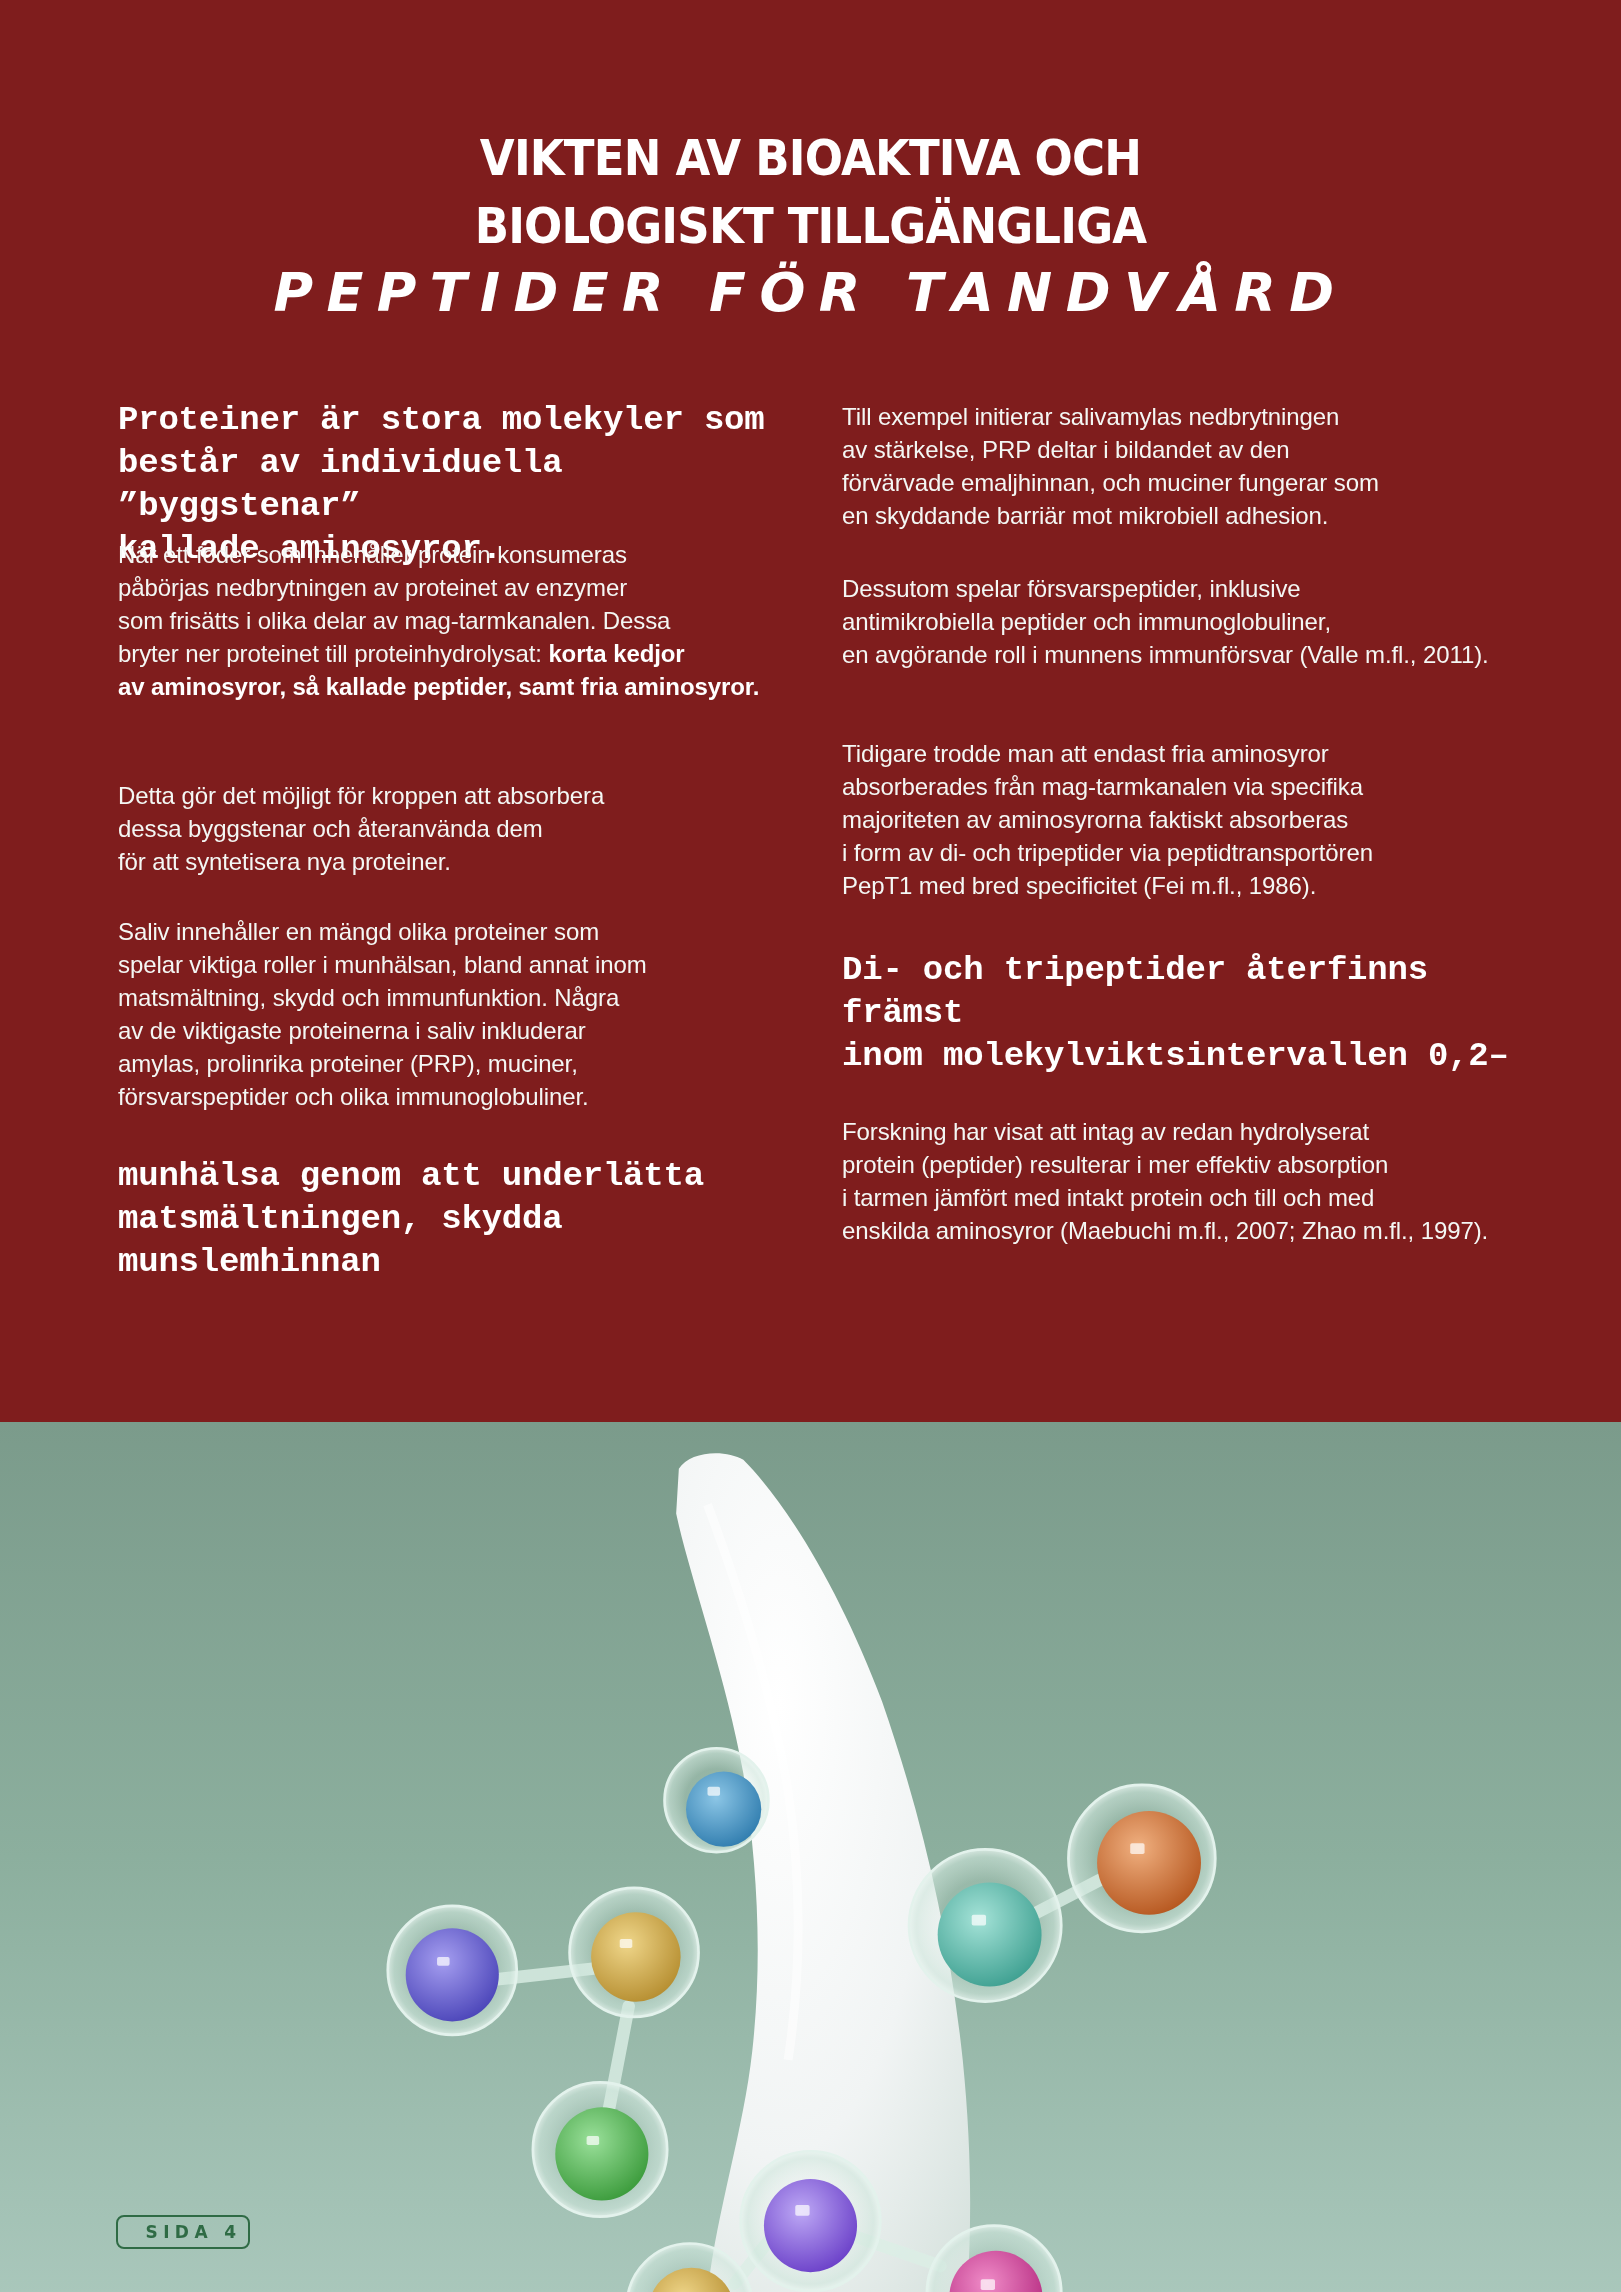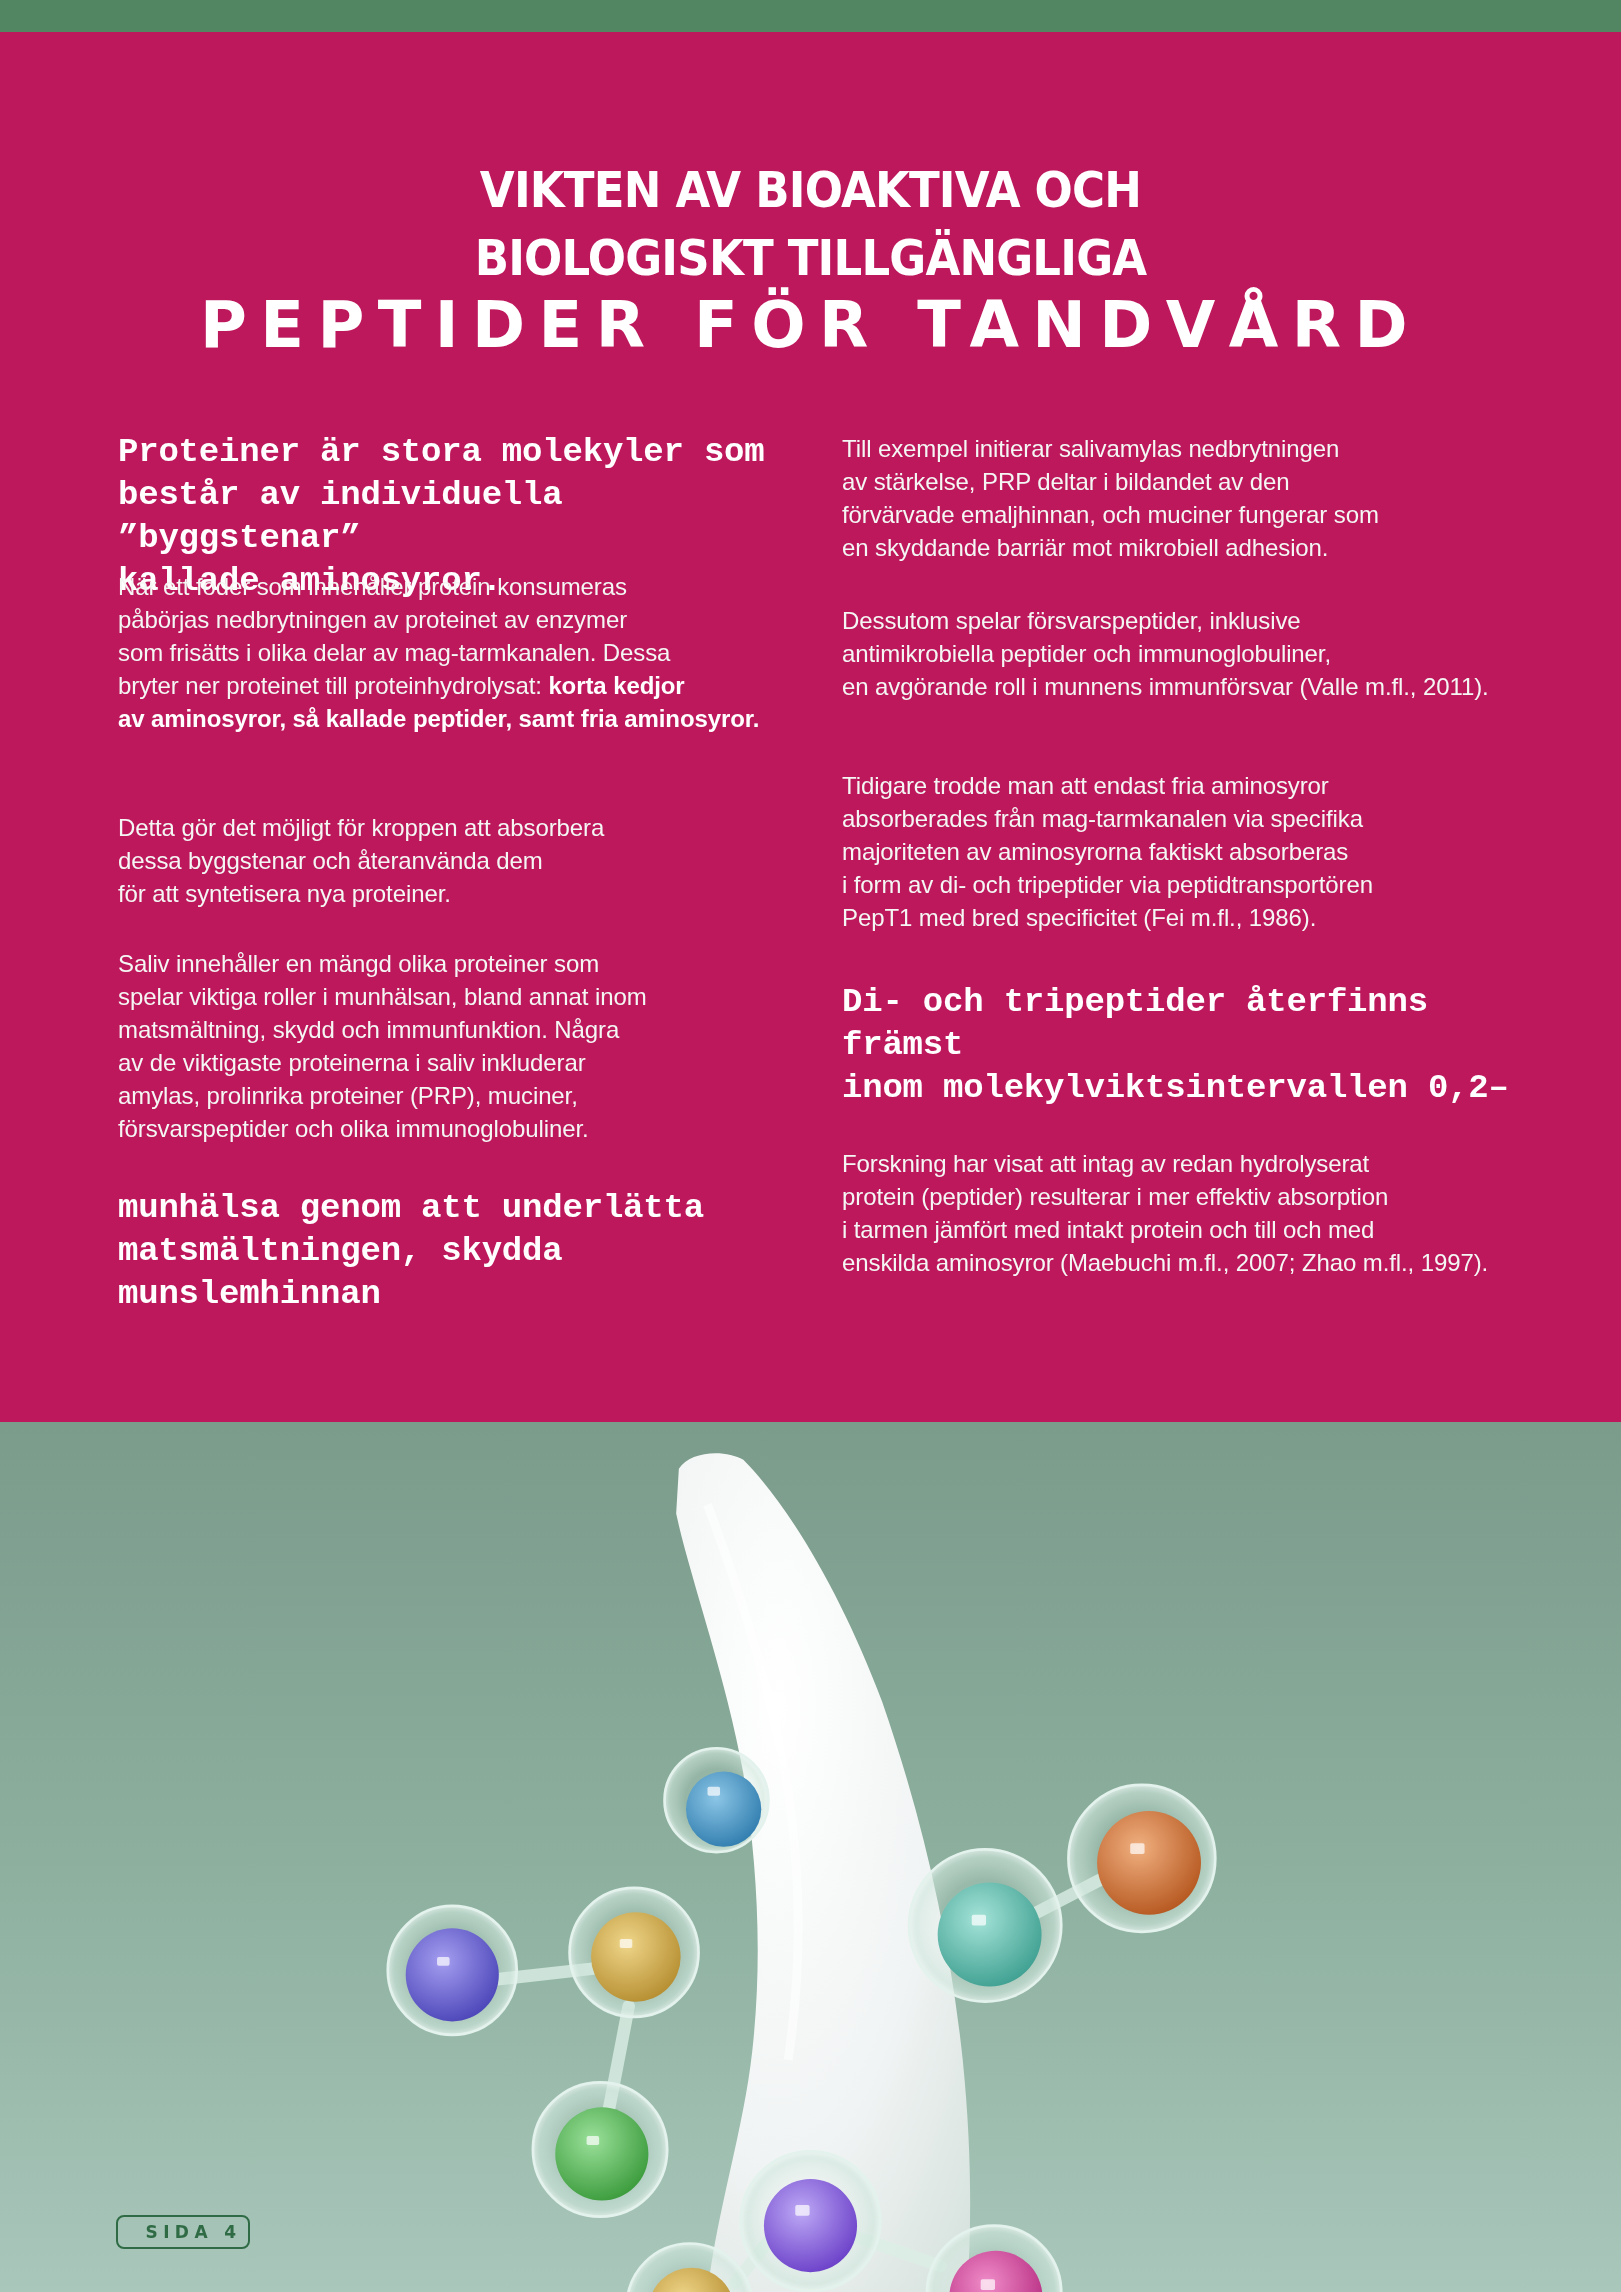--- a/index.html
+++ b/index.html
@@ -1,23 +1,23 @@
 <!DOCTYPE html>
 <html style="font-size:14.3px"><head>
   <meta charset="utf-8">
   <style>
     * { margin: 0; padding: 0; box-sizing: border-box; }
     html, body { width: 1621px; height: 2293px; overflow: hidden; }
     body { position: relative; background: #528663; font-family: "Liberation Sans", "DejaVu Sans", sans-serif; color: #ffffff; }
 
-    .top { position: absolute; left: 0; top: 0; width: 1621px; height: 1422px; background: #be185d; margin-top: 32px; }
+    .top { position: absolute; left: 0; top: 0; width: 1621px; height: 1422px; background: #7f1d1d; }
 
     .title { position: absolute; left: 0; top: 124px; width: 1621px; text-align: center; font-family: "DejaVu Sans", sans-serif; font-weight: bold; color: #ffffff; }
     .title .l1, .title .l2 { font-size: 50px; line-height: 68px; letter-spacing: -0.9px; transform: scaleX(0.9); }
-    .title .l3 { font-size: 64px; line-height: 70px; letter-spacing: 13.4px; margin-top: -1.8px; }
+    .title .l3 { font-size: 54px; line-height: 70px; letter-spacing: 13.4px; margin-top: -1.8px; font-style: italic; }
 
     .col { position: absolute; top: 0; }
     .col-left { left: 118px; width: 699px; }
     .col-right { left: 842px; width: 716px; }
 
     .h-lead { position: absolute; font-weight: bold; font-size: 34px; line-height: 43px; letter-spacing: -0.2px; font-family: Liberation Mono, monospace; }
     .p { position: absolute; font-size: 24px; line-height: 33px; letter-spacing: -0.1px; color: #f4f7f4; white-space: nowrap; }
     .p b { font-weight: bold; color: #ffffff; }
     .p .ref { font-size: 24px; }
 

